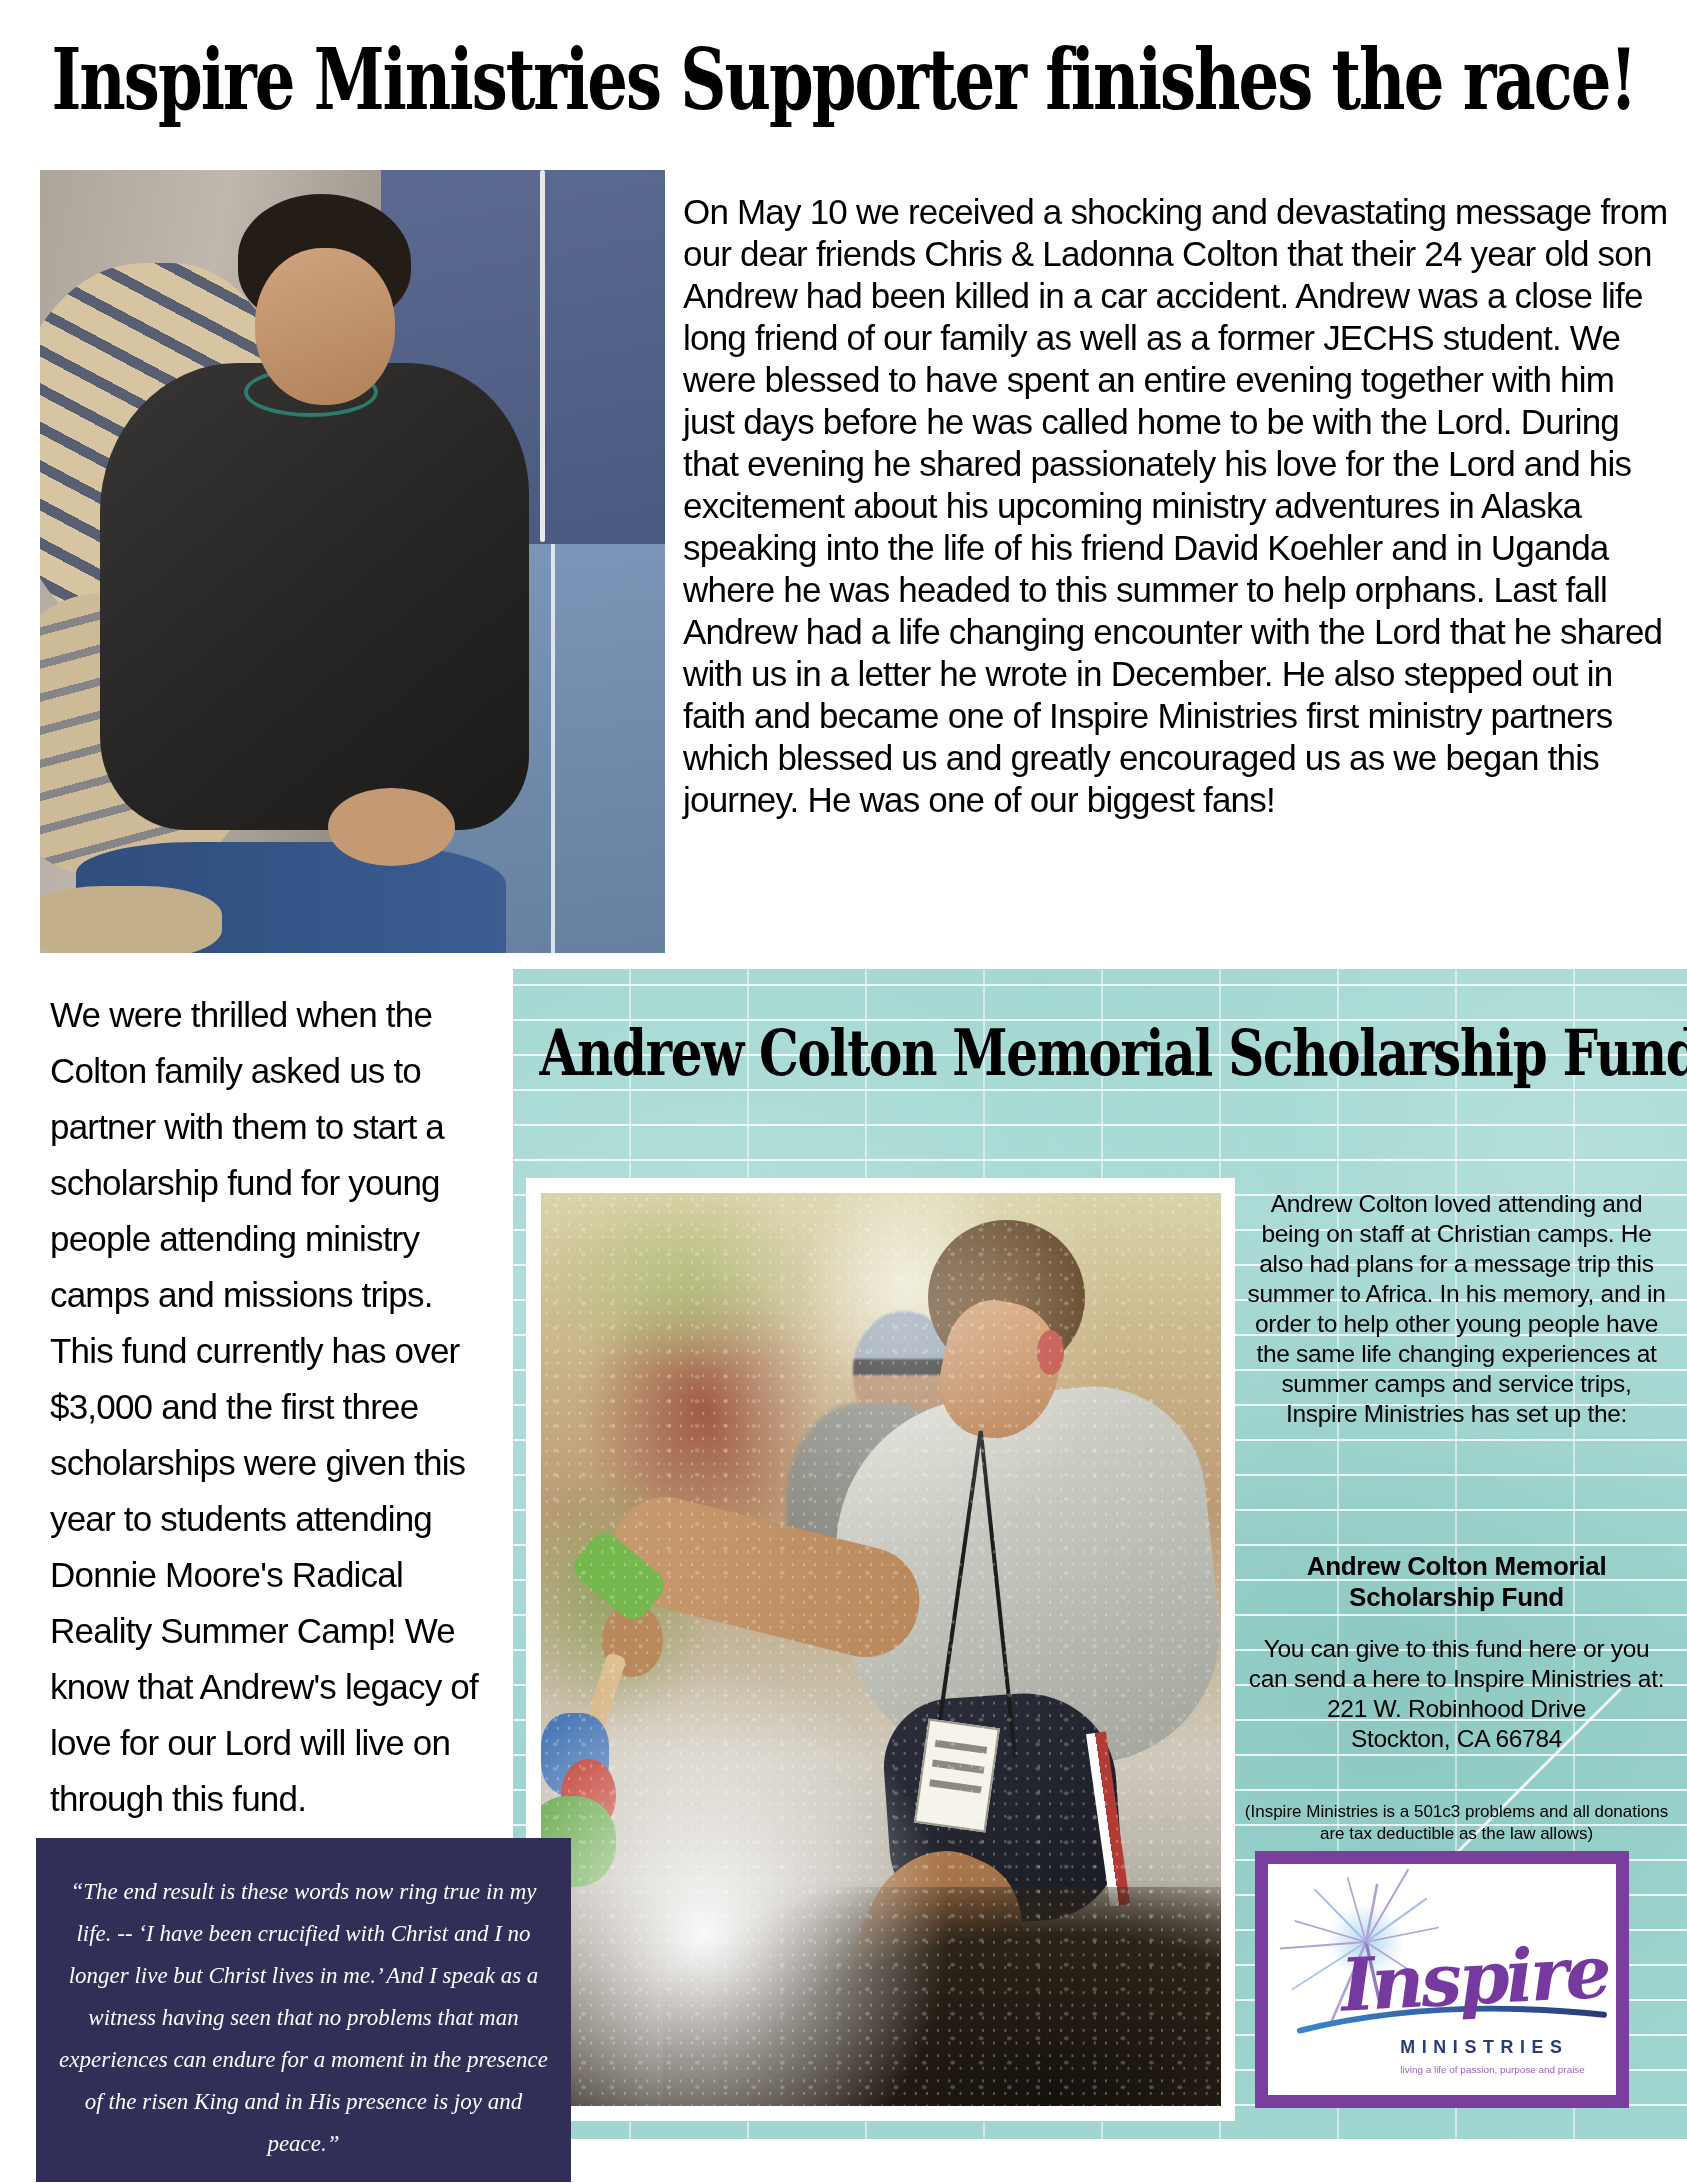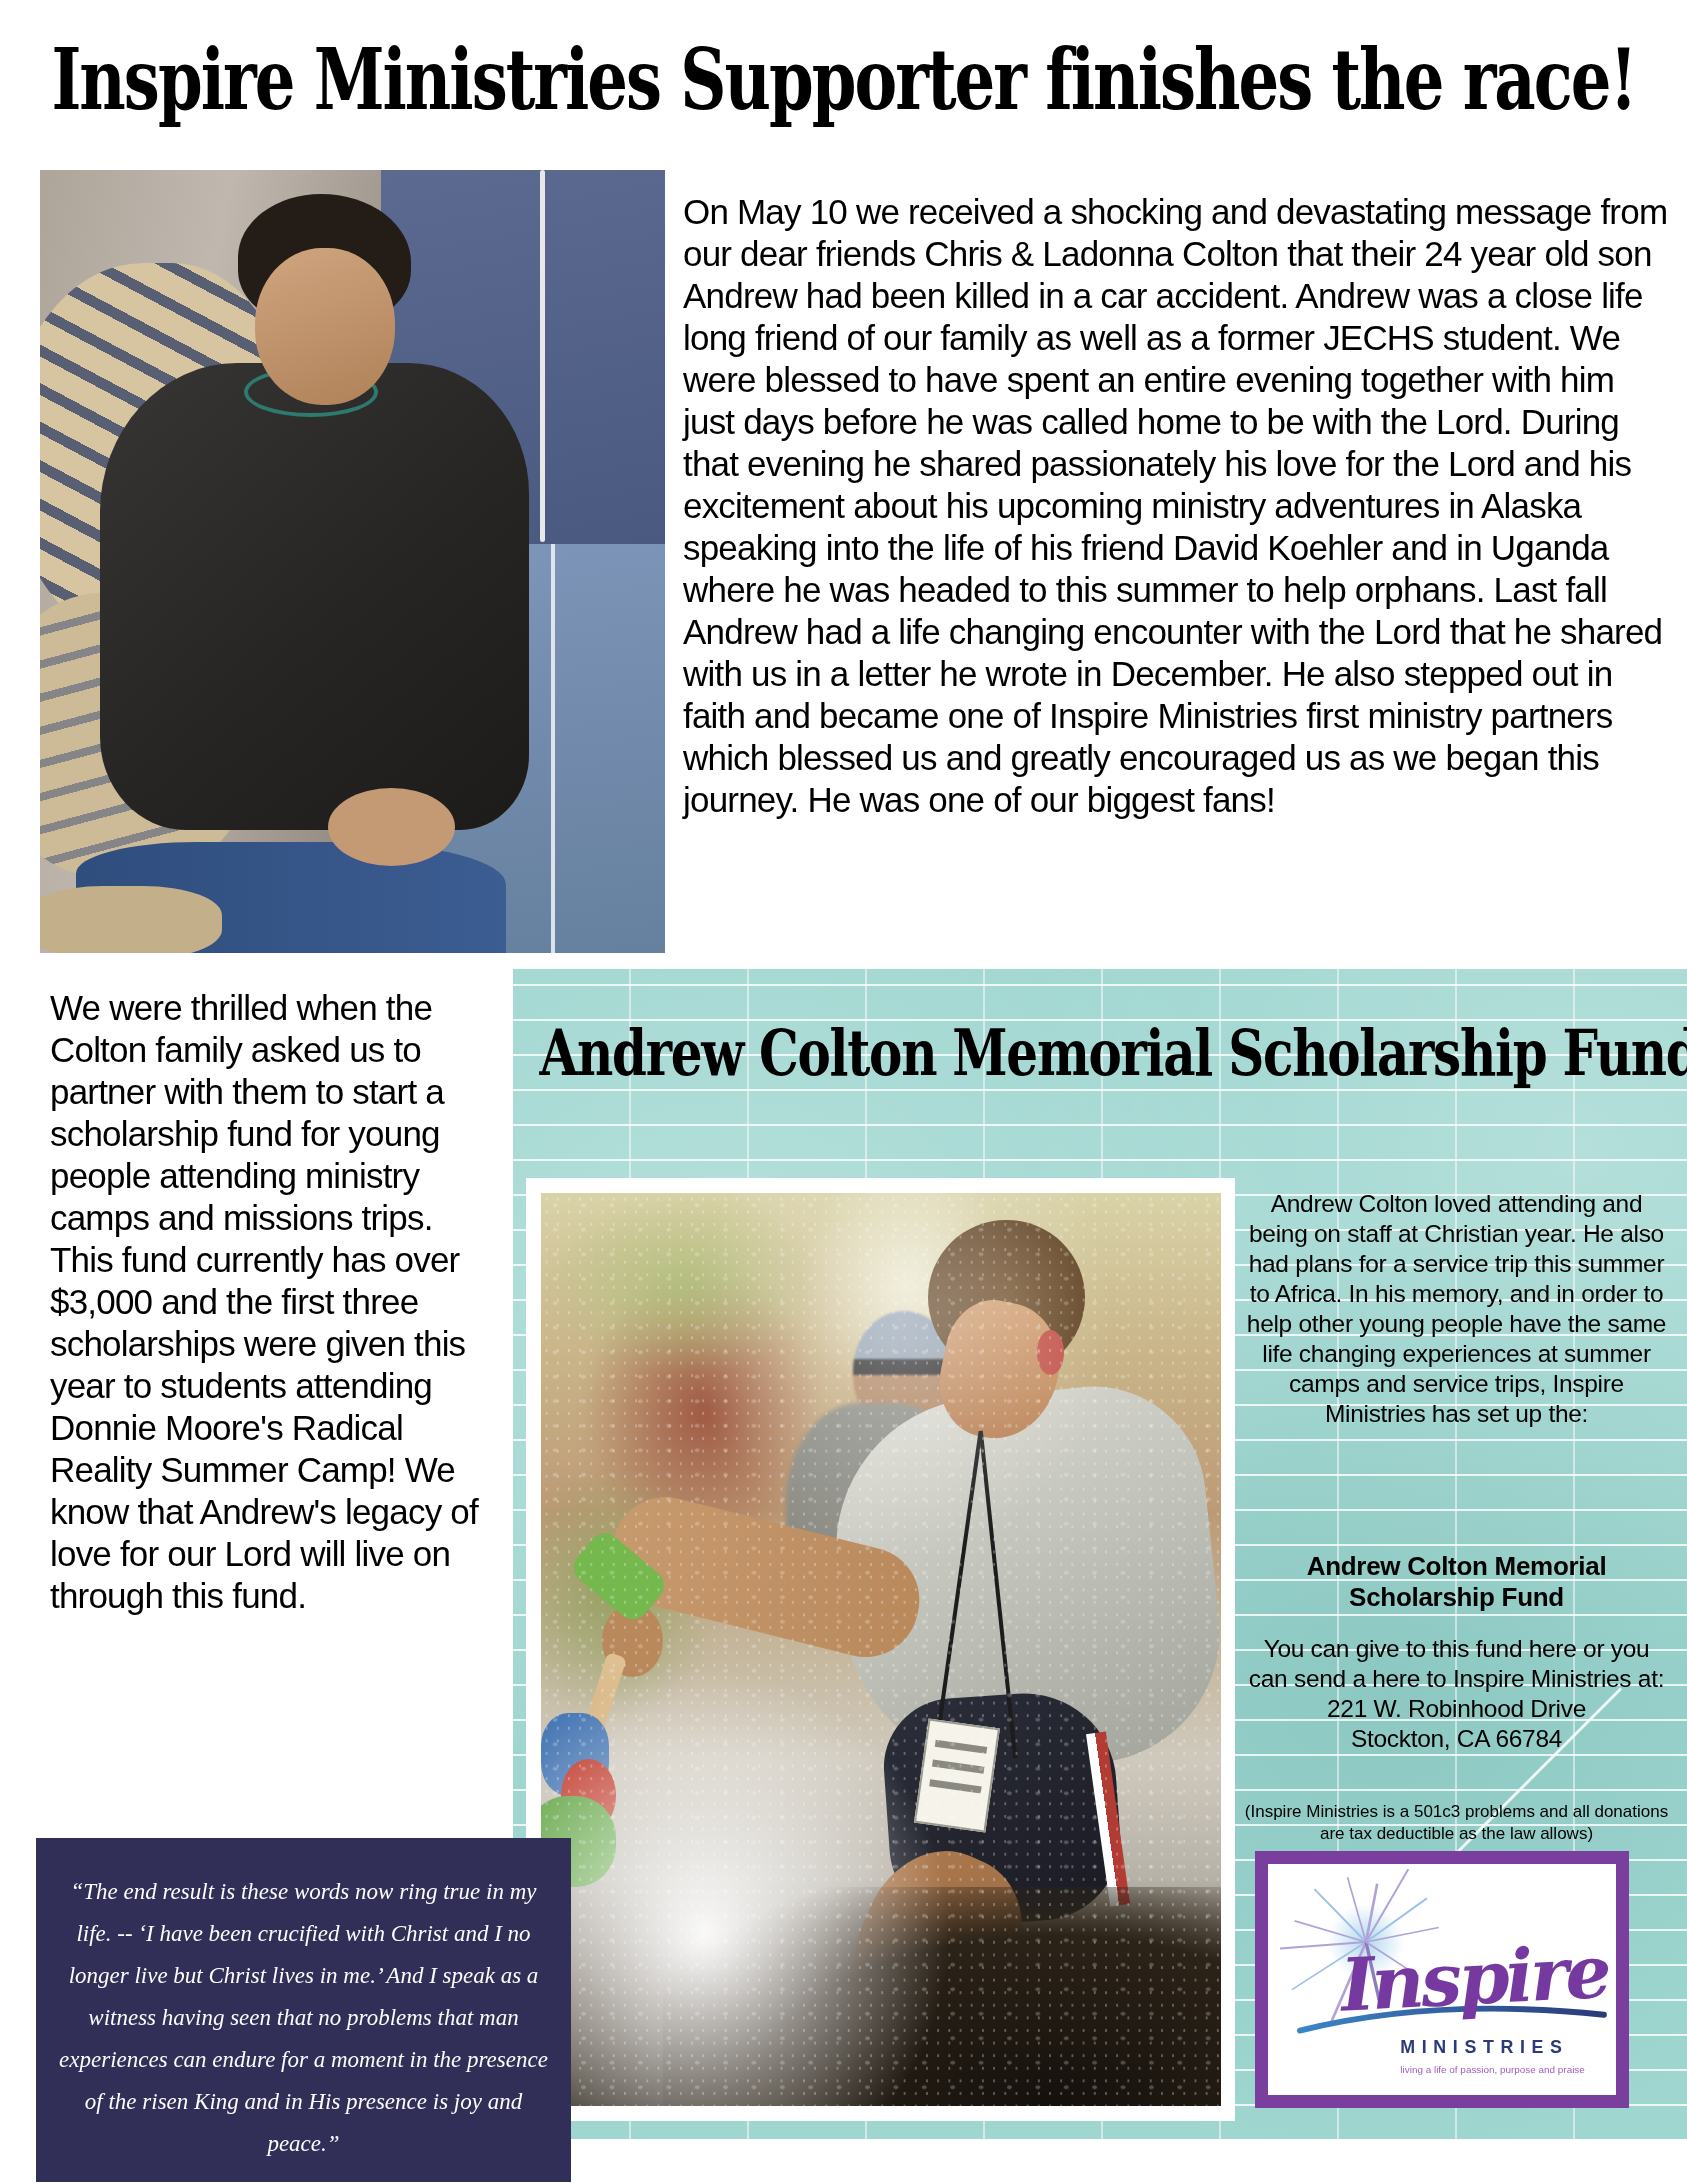--- a/index.html
+++ b/index.html
@@ -30,21 +30,21 @@
     background:linear-gradient(140deg,#373634 0%,#262524 55%,#1c1b1a 100%);border-radius:32% 28% 16% 20%;}
   .p1-collar{left:144px;top:4px;width:126px;height:42px;border-radius:50%;border:4px solid #2f7a6e;background:transparent;}
   .p1-hands{left:288px;top:618px;width:127px;height:78px;background:#c49a74;border-radius:50%;}
   .p1-legs{left:36px;top:672px;width:430px;height:112px;background:linear-gradient(90deg,#2f4d7d,#3c5d92);border-radius:28% 38% 0 0;}
   .p1-couch{left:-16.5px;top:716px;width:198px;height:73px;background:#c3b08b;border-radius:40%;}
 
   
   .main-par{position:absolute;left:683px;top:191px;width:987px;
     font-size:35px;line-height:42px;letter-spacing:-0.8px;}
   .left-col{position:absolute;left:50px;top:987px;width:445px;
-    font-size:35px;line-height:42px;letter-spacing:-0.8px;}
+    font-size:35px;line-height:56px;letter-spacing:-0.8px;}
 
   
   .teal{position:absolute;left:513px;top:969px;width:1166px;height:1170px;background-color:#9fd6d0;
     background-image:
       repeating-linear-gradient(0deg,rgba(255,255,255,0) 0 33px,rgba(255,255,255,.8) 33px 35px),
       repeating-linear-gradient(90deg,rgba(255,255,255,0) 0 116px,rgba(255,255,255,.5) 116px 118px),
       radial-gradient(ellipse at 18% 28%,rgba(255,255,255,.25),rgba(255,255,255,0) 42%),
       radial-gradient(ellipse at 72% 62%,rgba(55,135,126,.18),rgba(55,135,126,0) 45%),
       radial-gradient(ellipse at 88% 15%,rgba(255,255,255,.22),rgba(255,255,255,0) 38%);
     overflow:hidden;padding-left:47px;}
@@ -181,21 +181,21 @@
             <i></i>
           </div>
         <div class="ph2-dark"></div>
         <div class="mist1"></div>
         <div class="mist2"></div>
         <div class="speck1"></div>
         <div class="speck2"></div>
       </div>
     </div>
 
-    <div class="t-col t-intro">Andrew Colton loved attending and being on staff at Christian year. He also had plans for a service trip this summer to Africa. In his memory, and in order to help other young people have the same life changing experiences  at summer camps and service trips, Inspire Ministries has set up the:</div>
+    <div class="t-col t-intro">Andrew Colton loved attending and being on staff at Christian camps. He also had plans for a message trip this summer to Africa. In his memory, and in order to help other young people have the same life changing experiences  at summer camps and service trips, Inspire Ministries has set up the:</div>
     <div class="t-col t-fund">Andrew Colton Memorial Scholarship Fund</div>
     <div class="t-col t-give">
       <div>You can give to this fund here or you can send a here to Inspire Ministries at:</div>
       <div>221 W. Robinhood Drive</div>
       <div>Stockton, CA 66784</div>
     </div>
     <div class="t-col t-fine">(Inspire Ministries is a 501c3 problems and all donations are tax deductible as the law allows)</div>
 
     <div class="logobox">
       <svg width="348" height="230" viewBox="0 0 526 348">

